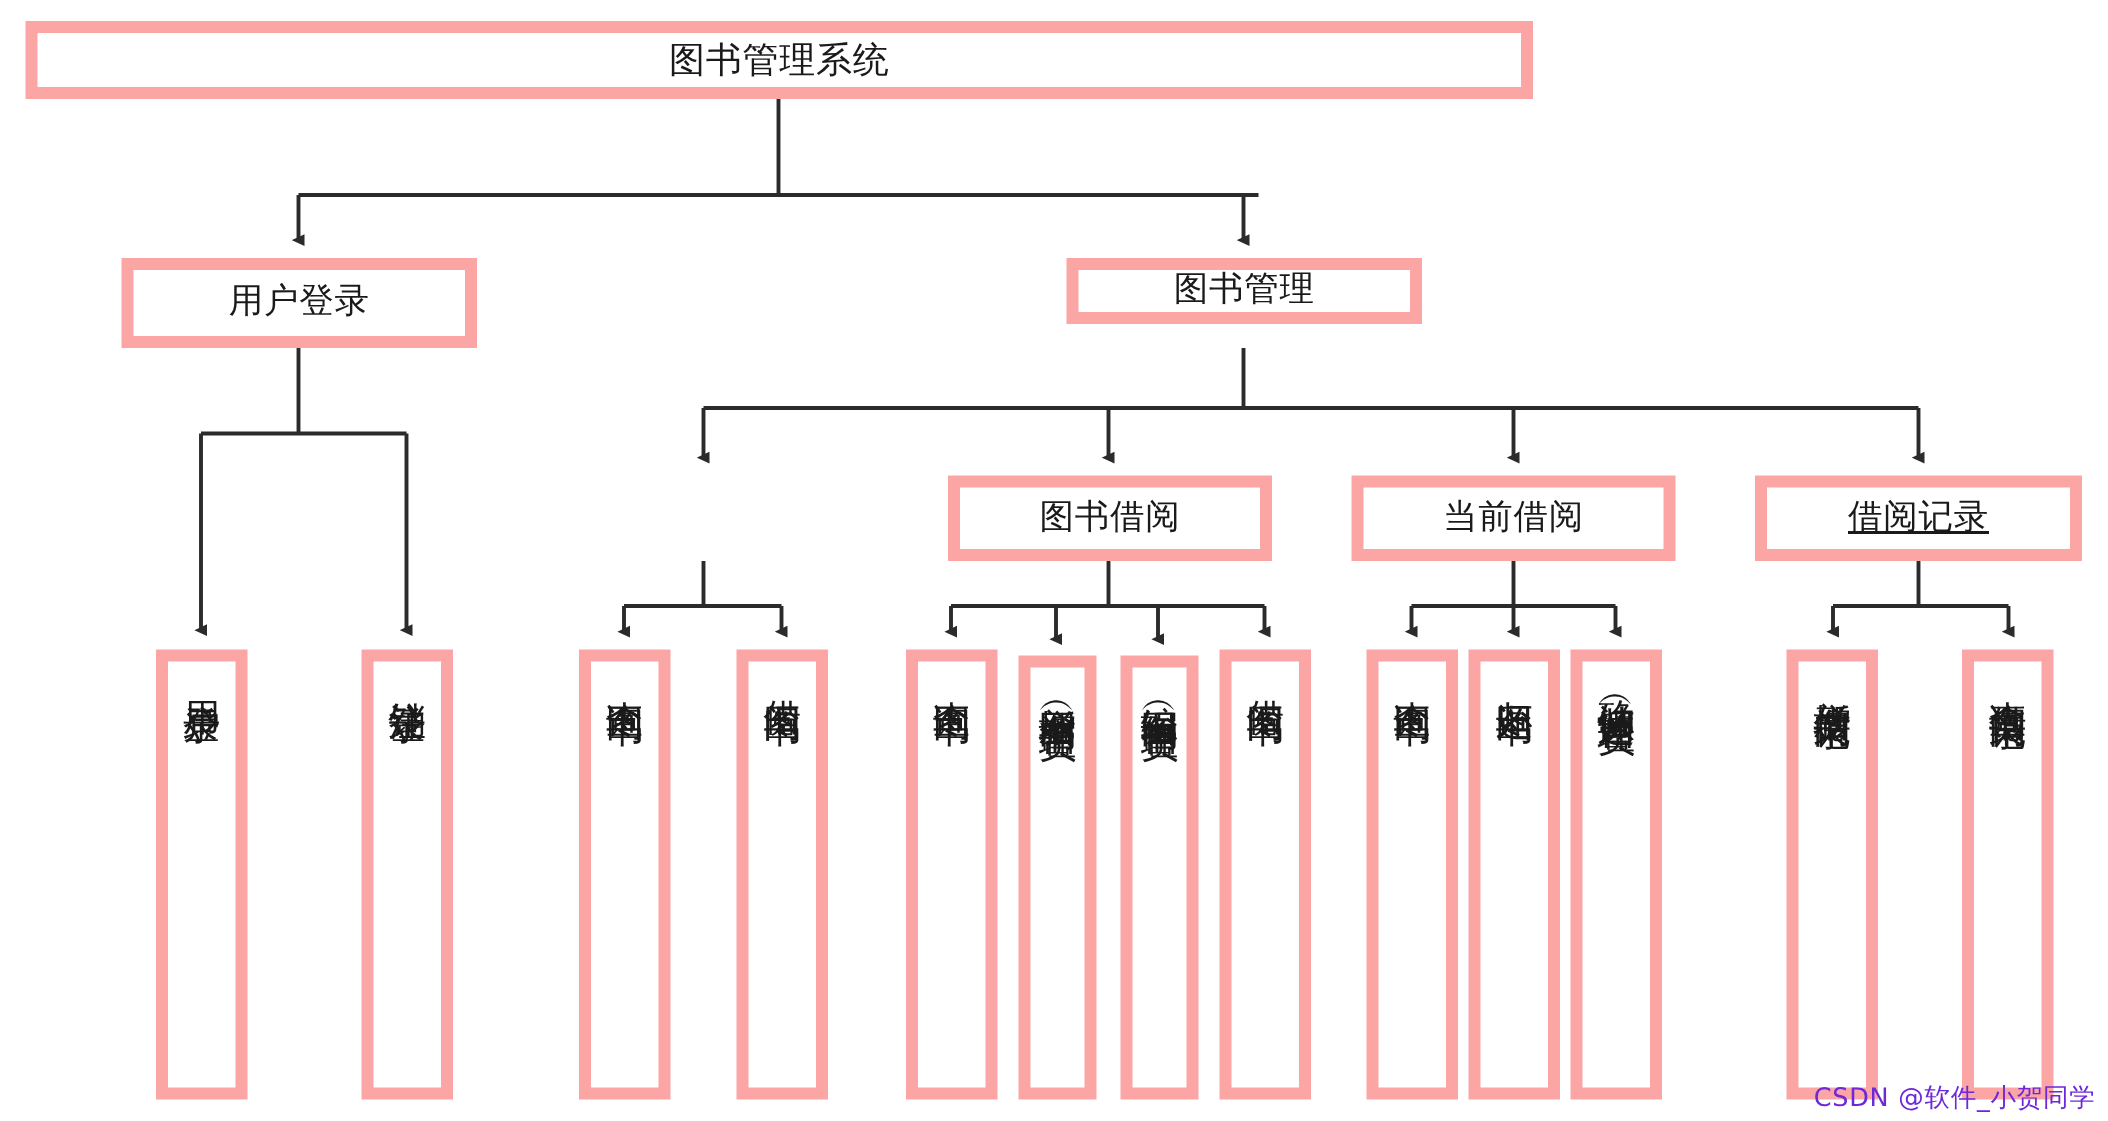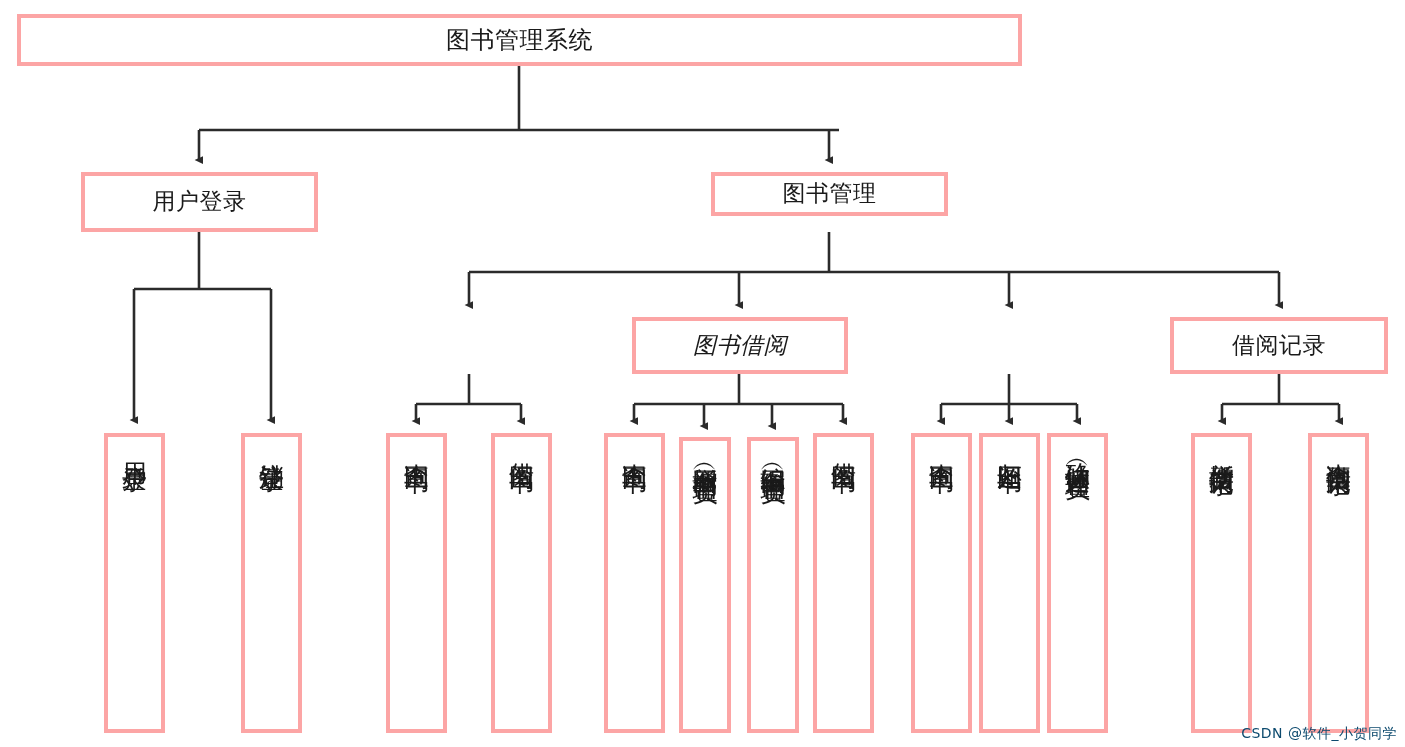--- a/index.html
+++ b/index.html
@@ -22,21 +22,21 @@
   #edge-layer {
     position: absolute;
     left: 0;
     top: 0;
     width: 1405px;
     height: 747px;
   }
   .node {
     position: absolute;
     box-sizing: border-box;
-    border: 4px solid #fca5a5;
+    border: 8px solid #fca5a5;
     background: #ffffff;
     display: flex;
     align-items: center;
     justify-content: center;
     text-align: center;
     z-index: 2;
   }
   .node .label {
     display: block;
     line-height: 1.12;
@@ -62,22 +62,22 @@
     text-orientation: upright;
     font-size: 25px;
     line-height: 1.0;
     letter-spacing: 2px;
     white-space: nowrap;
   }
   #watermark {
     position: absolute;
     right: 8px;
     bottom: 4px;
-    font-size: 14px;
-    color: #0c4a6e;
+    font-size: 17px;
+    color: #6d28d9;
     letter-spacing: 0.5px;
     z-index: 5;
     white-space: nowrap;
     pointer-events: none;
   }
 </style>
 </head>
 <body>
 
 <div id="diagram-root">
@@ -136,24 +136,27 @@
     <span class="label">图书管理系统</span>
   </div>
 
   <div class="node horiz" style="left:81px; top:172px; width:237px; height:60px;">
     <span class="label">用户登录</span>
   </div>
   <div class="node horiz" style="left:711px; top:172px; width:237px; height:44px;">
     <span class="label">图书管理</span>
   </div>
 
-  <div class="node horiz" style="left:632px; top:317px; width:216px; height:57px;font-style:italic;">
+  <div class="node horiz" style="left:632px; top:317px; width:216px; height:57px;">
     <span class="label">图书借阅</span>
   </div>
-  <div class="node horiz" style="left:1170px; top:317px; width:218px; height:57px;">
+  <div class="node horiz" style="left:901px; top:317px; width:216px; height:57px;">
+    <span class="label">当前借阅</span>
+  </div>
+  <div class="node horiz" style="left:1170px; top:317px; width:218px; height:57px;text-decoration:underline;">
     <span class="label">借阅记录</span>
   </div>
 
   <div class="node vert" style="left:104px; top:433px; width:61px; height:300px;">
     <span class="label">用户登录</span>
   </div>
   <div class="node vert" style="left:241px; top:433px; width:61px; height:300px;">
     <span class="label">注销登录</span>
   </div>
 

